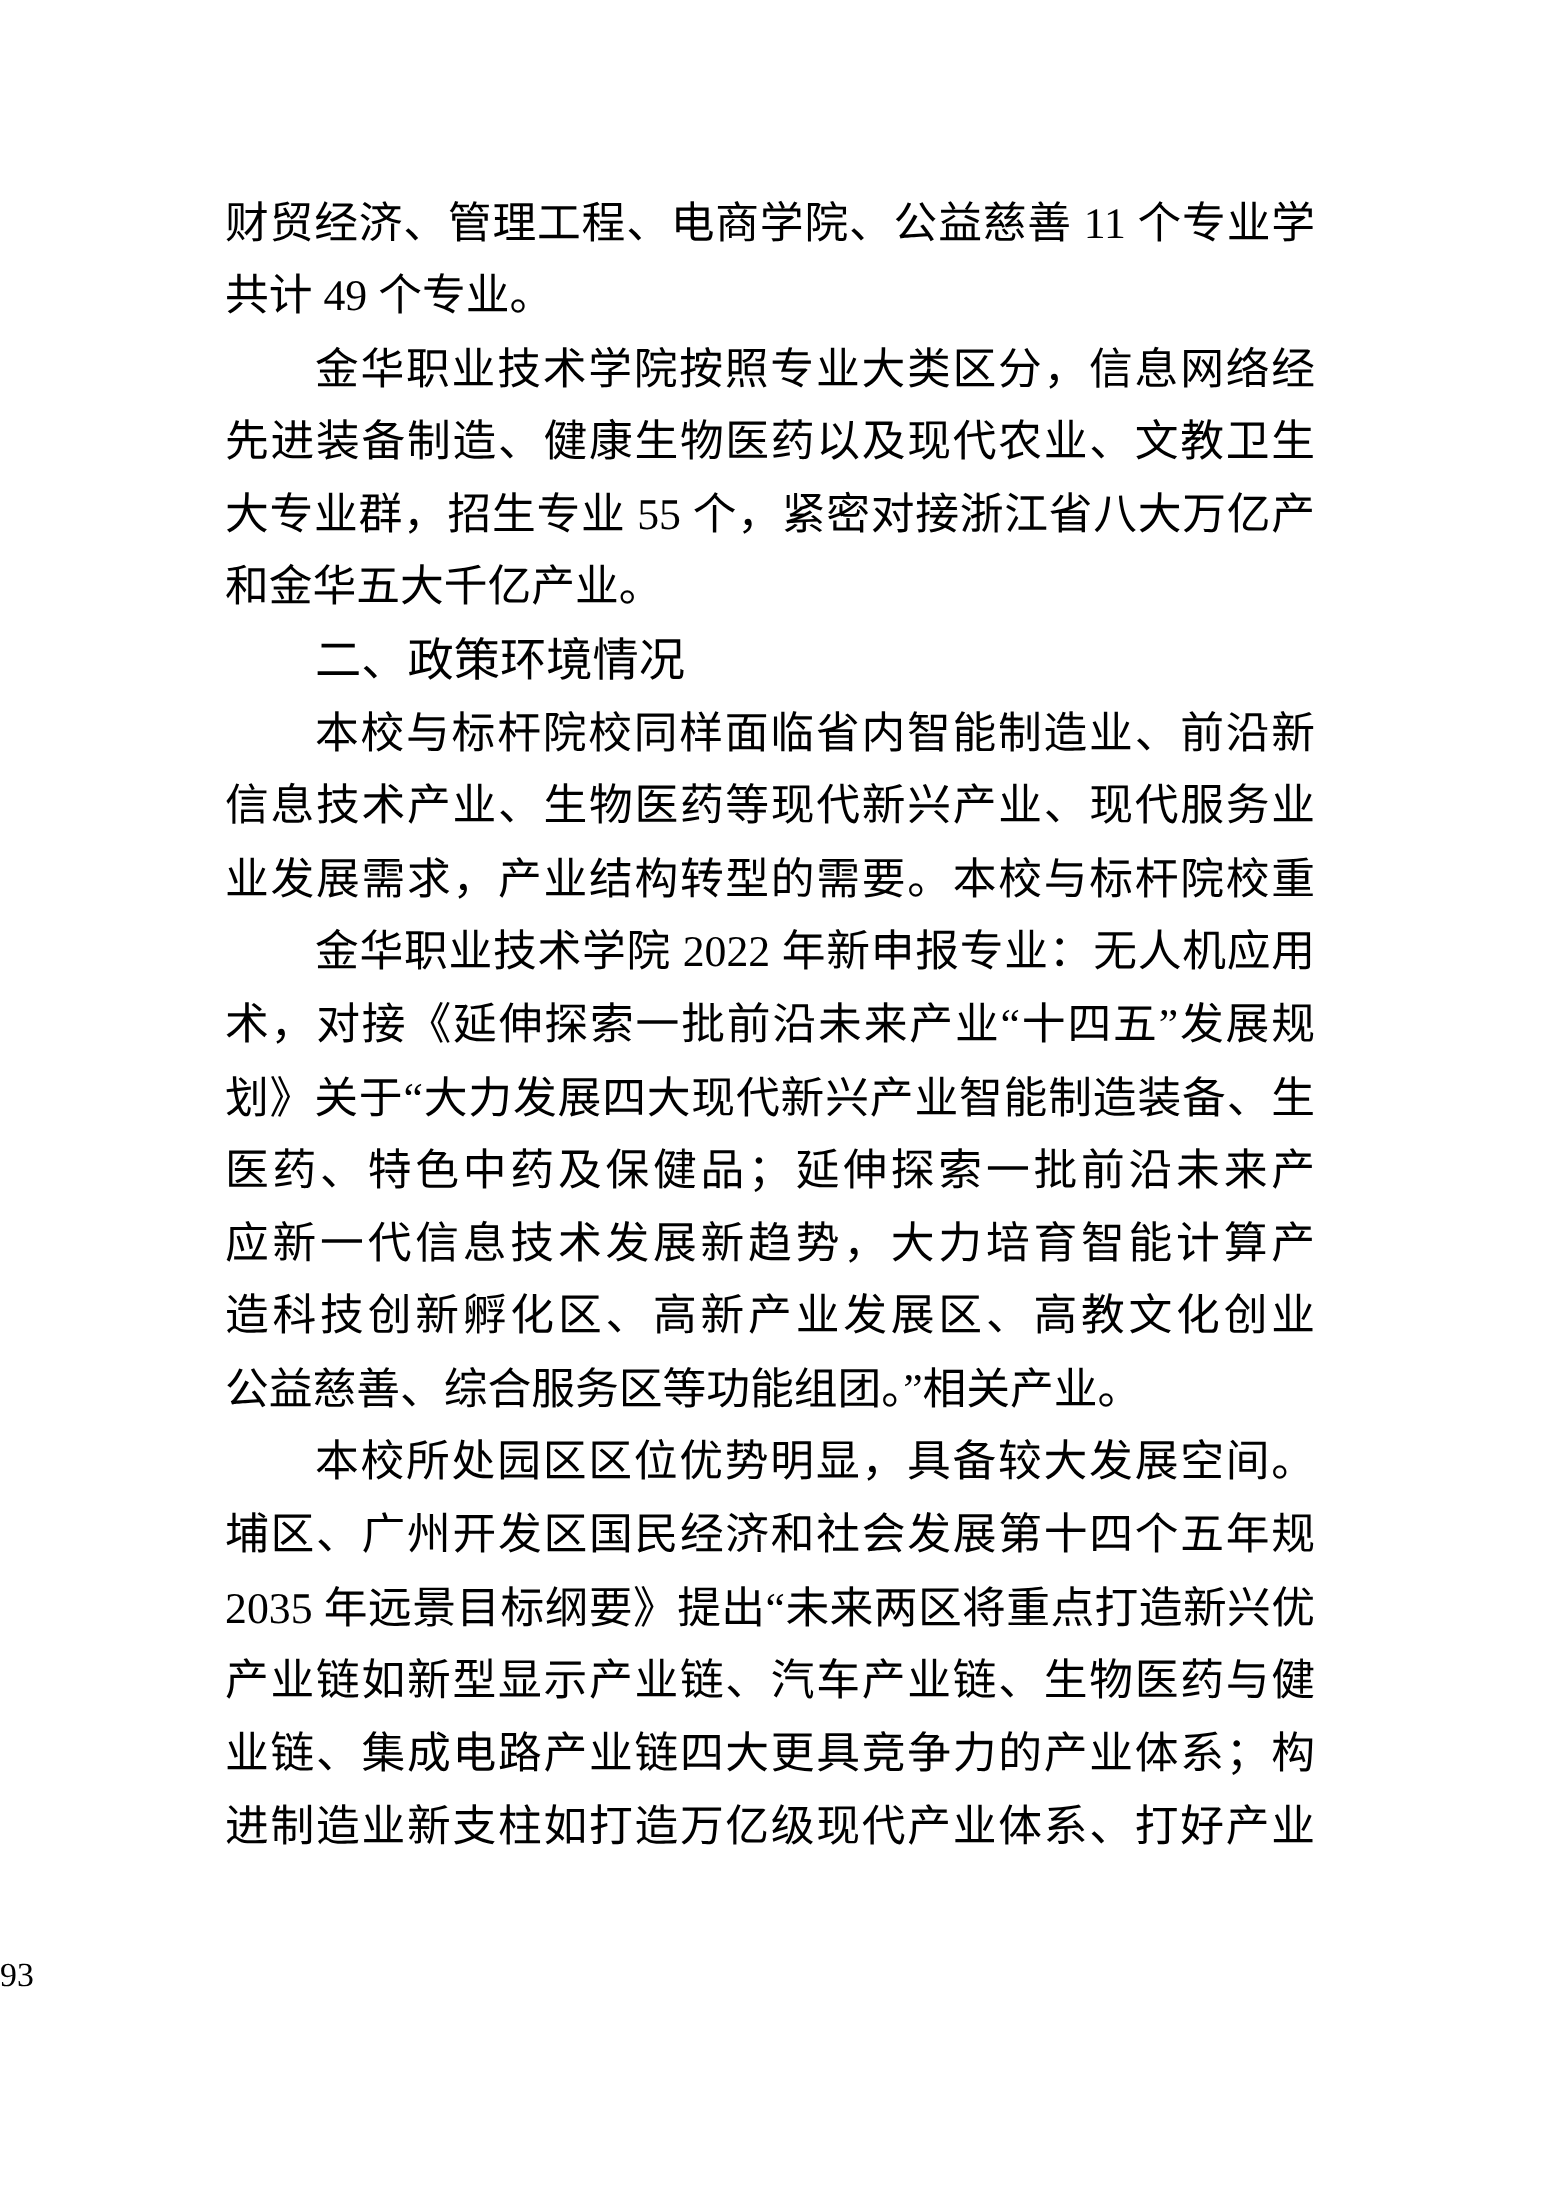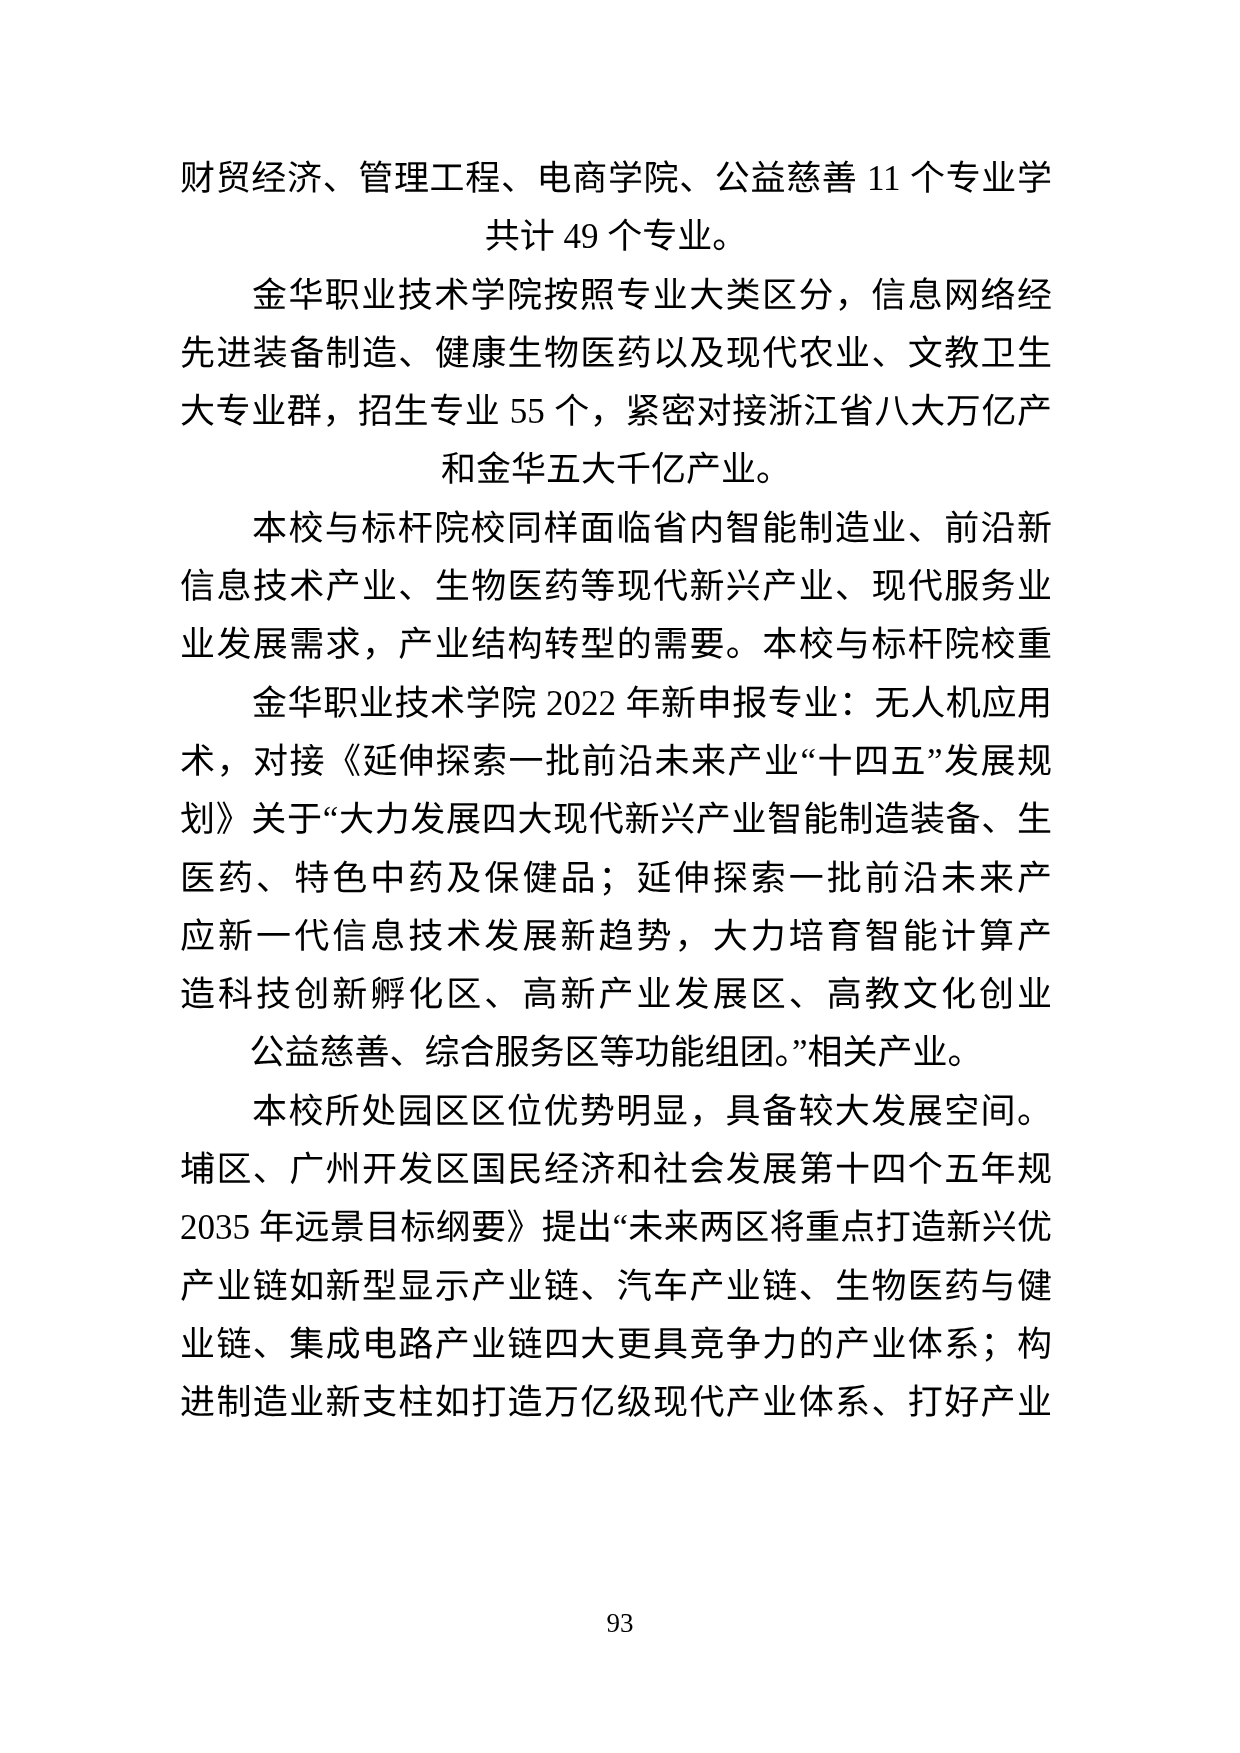--- a/index.html
+++ b/index.html
@@ -20,21 +20,21 @@
     position: absolute;
     left: 180px;
     top: 150px;
     width: 872px;
   }
   .line {
     height: 58.3px;
     line-height: 58.3px;
     font-size: 35px;
     color: #000000;
-    text-align: center;
+    text-align: left;
     overflow: hidden;
   }
   .line.justify {
     text-align: justify;
     text-align-last: justify;
     text-justify: inter-character;
   }
   .line.indent {
     padding-left: 72px;
   }
@@ -42,39 +42,40 @@
     font-family: "DejaVu Sans", "Liberation Sans", sans-serif;
     font-weight: bold;
     font-size: 37px;
   }
   .seg-bold {
     font-weight: normal;
   }
   .page-number {
     position: absolute;
     left: 0;
-    top: 1608px;
+    top: 1565px;
     width: 100%;
-    text-align: center;
+    text-align: left;
     font-size: 27px;
     font-family: "Liberation Serif", "DejaVu Serif", serif;
     color: #000000;
   }
 </style>
 </head>
 <body>
 
 <div class="page">
   <div class="text-block" id="text-block">
       <div class="line justify"><span class="seg">财贸经济、管理工程、电商学院、公益慈善 11 个专业学院</span></div>
       <div class="line"><span class="seg">共计 49 个专业。</span></div>
       <div class="line justify indent"><span class="seg-bold">金华职业技术学院</span><span class="seg">按照专业大类区分，信息网络经济、</span></div>
       <div class="line justify"><span class="seg">先进装备制造、健康生物医药以及现代农业、文教卫生的 10</span></div>
       <div class="line justify"><span class="seg">大专业群，招生专业 55 个，紧密对接浙江省八大万亿产业</span></div>
       <div class="line"><span class="seg">和金华五大千亿产业。</span></div>
+      <div class="line indent heading"><span class="seg-bold">二、政策环境情况</span></div>
       <div class="line justify indent"><span class="seg">本校与标杆院校同样面临省内智能制造业、前沿新一代</span></div>
       <div class="line justify"><span class="seg">信息技术产业、生物医药等现代新兴产业、现代服务业的产</span></div>
       <div class="line justify"><span class="seg">业发展需求，产业结构转型的需要。本校与标杆院校重点发</span></div>
       <div class="line justify indent"><span class="seg">金华职业技术学院 2022 年新申报专业：无人机应用技</span></div>
       <div class="line justify"><span class="seg">术，对接《延伸探索一批前沿未来产业“十四五”发展规</span></div>
       <div class="line justify"><span class="seg">划》关于“大力发展四大现代新兴产业智能制造装备、生物</span></div>
       <div class="line justify"><span class="seg">医药、特色中药及保健品；延伸探索一批前沿未来产业，顺</span></div>
       <div class="line justify"><span class="seg">应新一代信息技术发展新趋势，大力培育智能计算产业，打</span></div>
       <div class="line justify"><span class="seg">造科技创新孵化区、高新产业发展区、高教文化创业区、数</span></div>
       <div class="line"><span class="seg">公益慈善、综合服务区等功能组团。”相关产业。</span></div>

